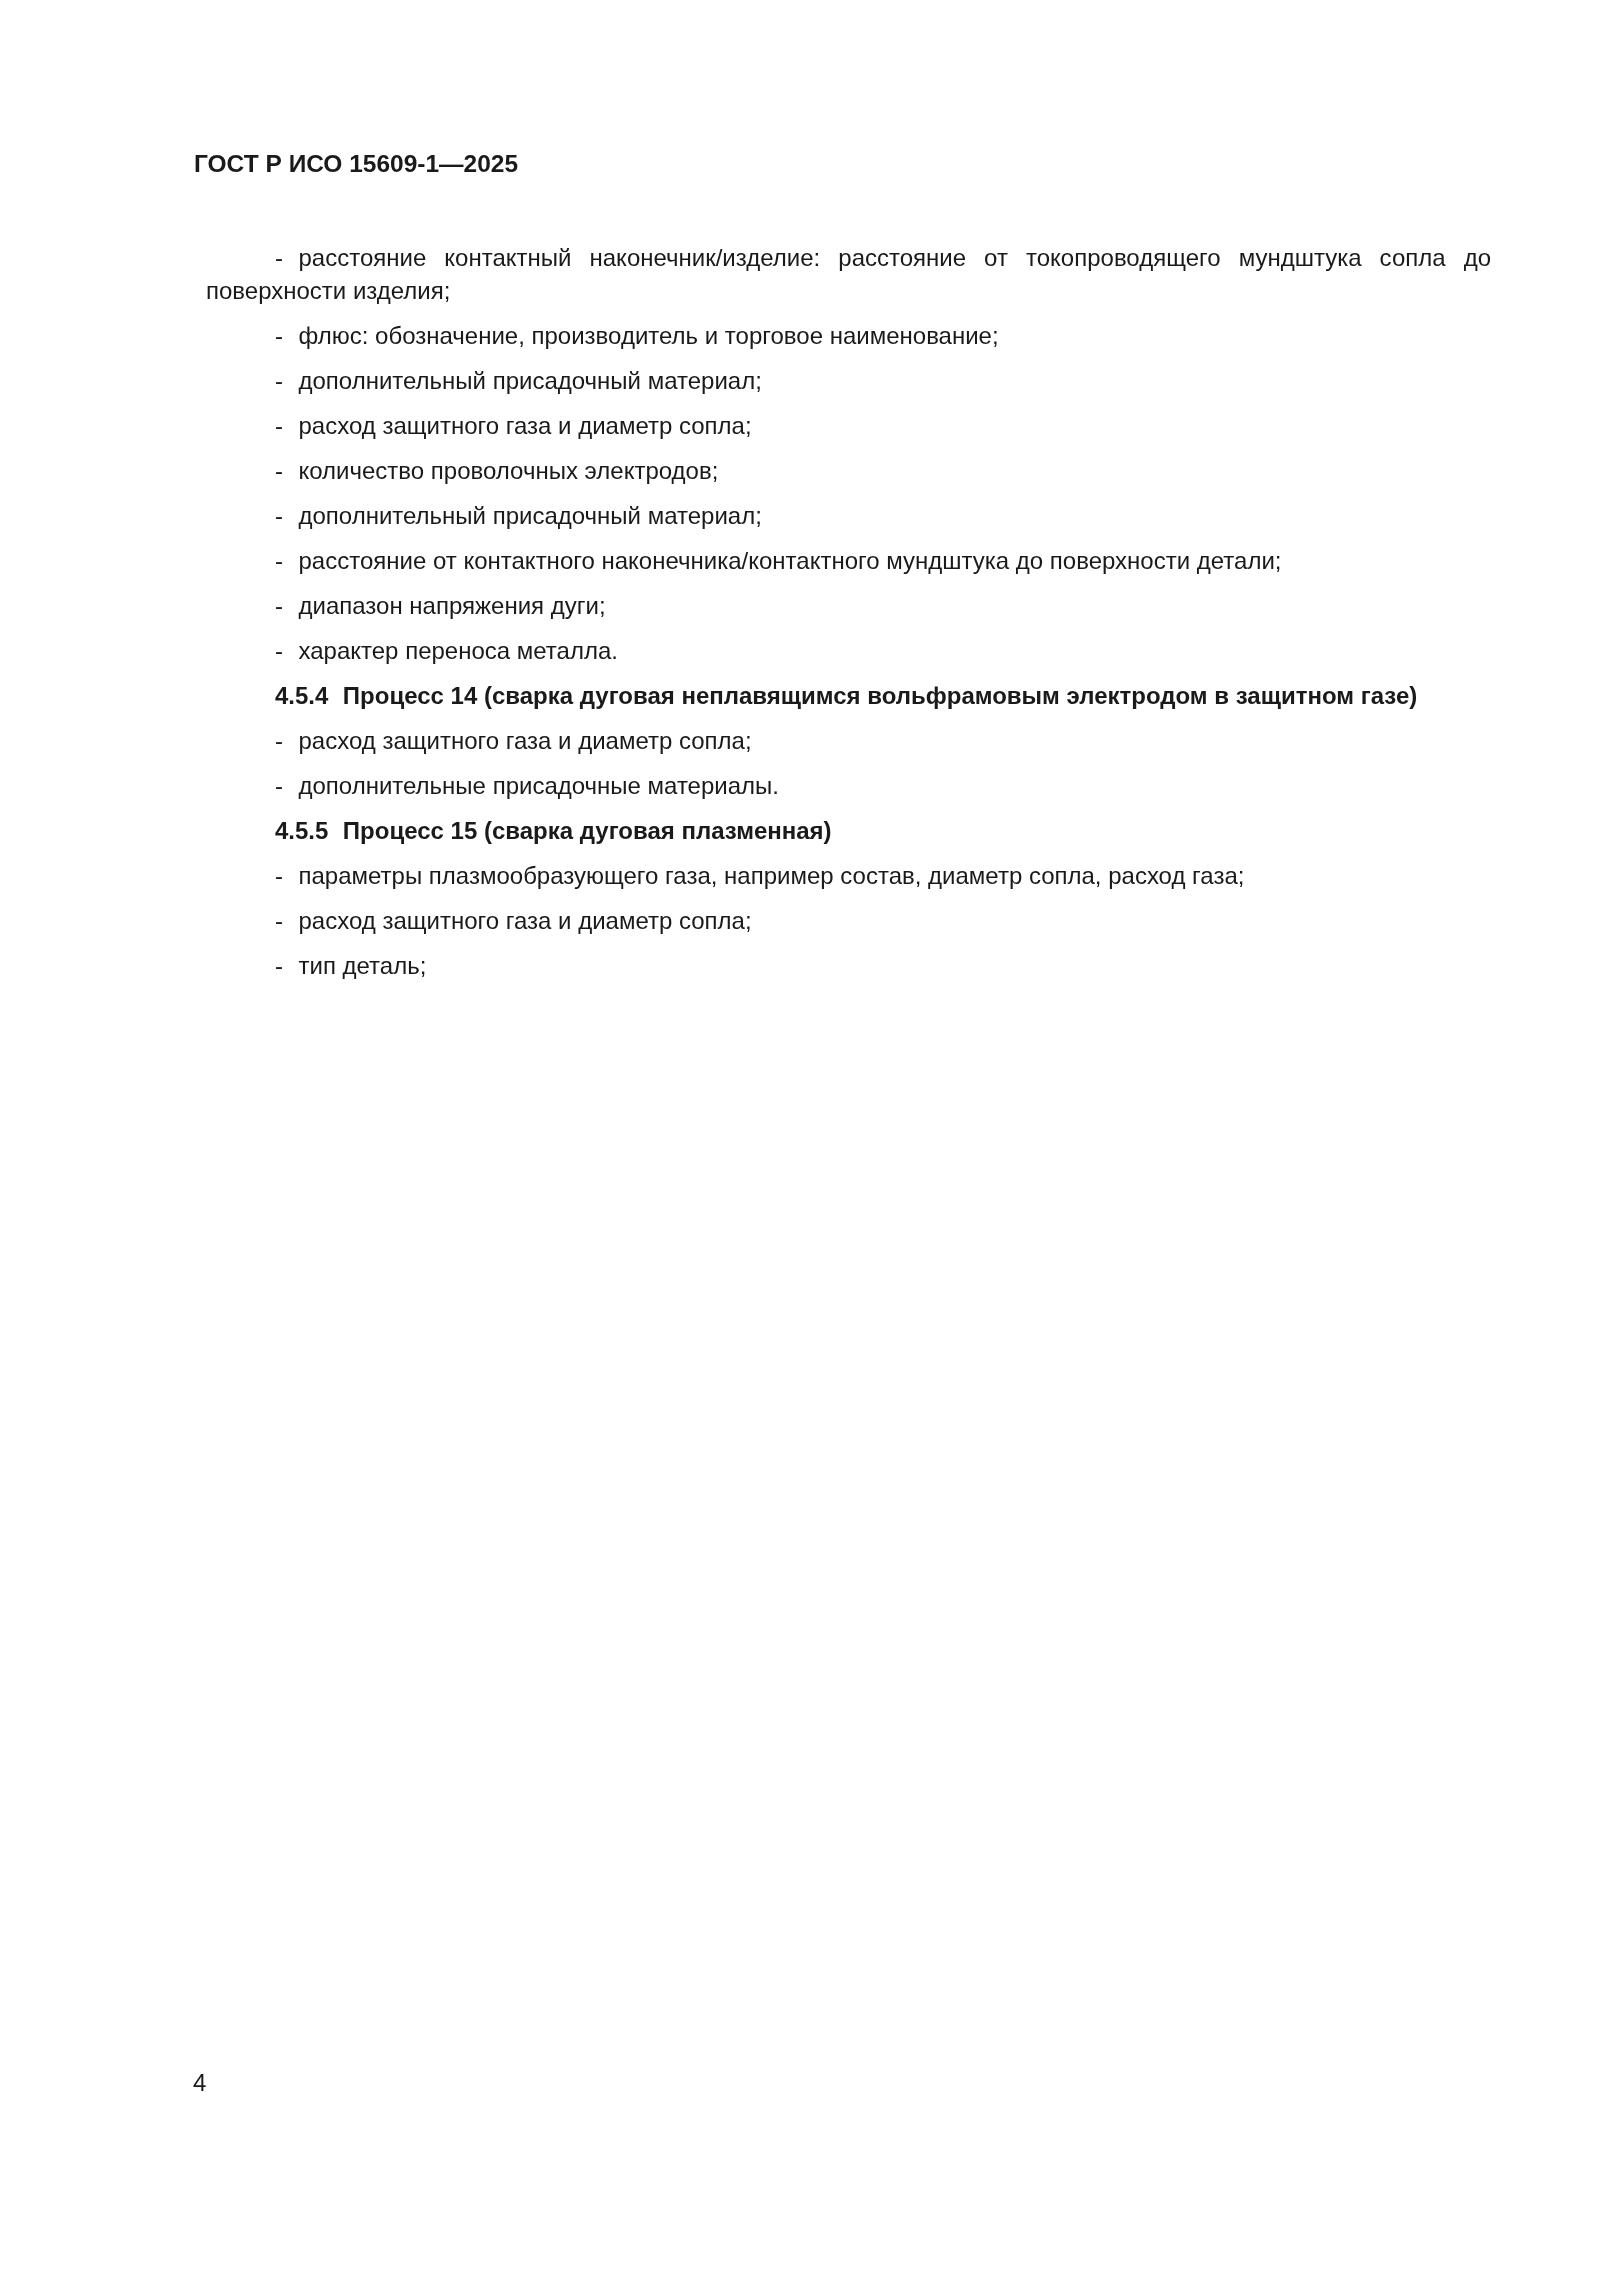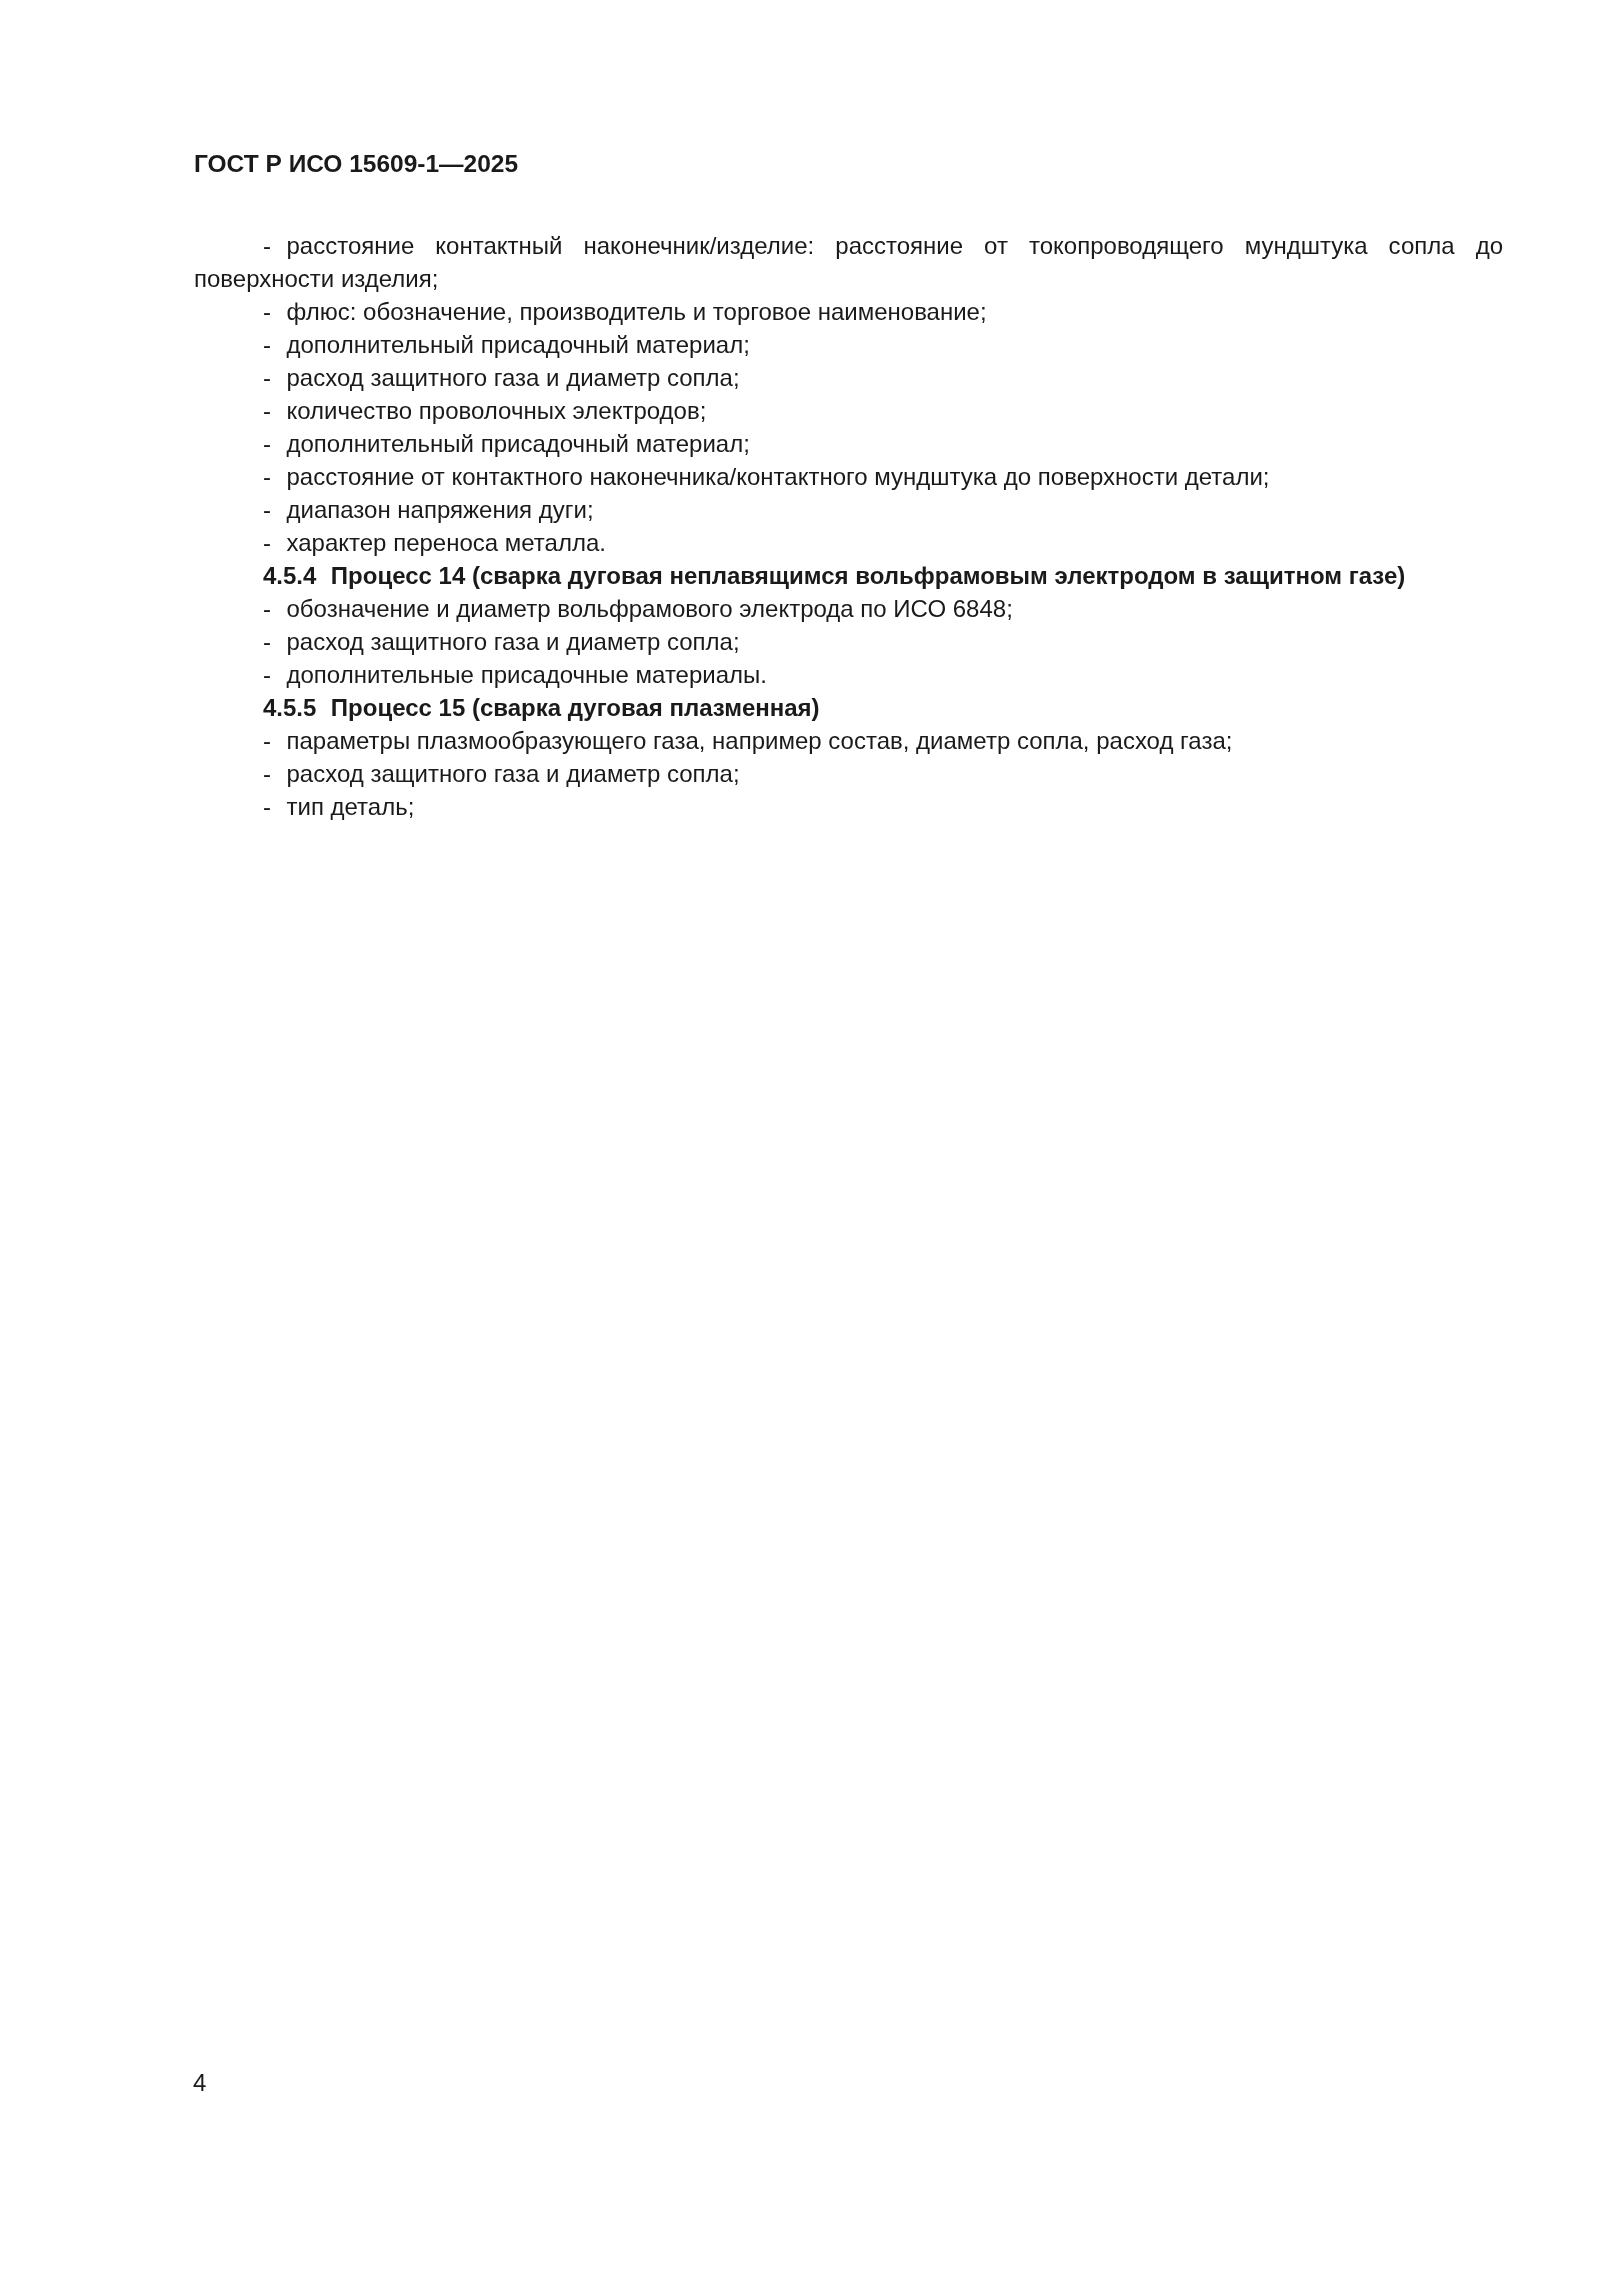--- a/index.html
+++ b/index.html
@@ -29,21 +29,21 @@
     .content {
       position: absolute;
       left: 194px;
       top: 229px;
       width: 1309px;
       font-size: 24px;
       line-height: 33px;
     }
     .line {
       display: block;
-      margin: 0;
+      margin: 12px;
       text-align: justify;
       text-align-last: left;
     }
     .item {
       padding-left: 69px;
       white-space: nowrap;
     }
     .item .dash {
       display: inline-block;
       width: 23.5px;
@@ -93,21 +93,20 @@
   <p class="line item"><span class="dash">-</span><span>дополнительный присадочный материал;</span></p>
 
   <p class="line item"><span class="dash">-</span><span>расход защитного газа и диаметр сопла;</span></p>
   <p class="line item"><span class="dash">-</span><span>количество проволочных электродов;</span></p>
   <p class="line item"><span class="dash">-</span><span>дополнительный присадочный материал;</span></p>
   <p class="line item"><span class="dash">-</span><span>расстояние от контактного наконечника/контактного мундштука до поверхности детали;</span></p>
   <p class="line item"><span class="dash">-</span><span>диапазон напряжения дуги;</span></p>
   <p class="line item"><span class="dash">-</span><span>характер переноса металла.</span></p>
 
   <p class="line heading-wrap"><span>4.5.4</span><span class="num-gap"> </span> <span>Процесс 14 (сварка дуговая неплавящимся вольфрамовым электродом в защитном газе)</span></p>
-  <p class="line item"><span class="dash">-</span><span>обозначение и диаметр вольфрамового электрода по ИСО 6848;</span></p>
   <p class="line item"><span class="dash">-</span><span>расход защитного газа и диаметр сопла;</span></p>
   <p class="line item"><span class="dash">-</span><span>дополнительные присадочные материалы.</span></p>
 
   <p class="line heading"><span>4.5.5</span><span class="num-gap"> </span> <span>Процесс 15 (сварка дуговая плазменная)</span></p>
   <p class="line item"><span class="dash">-</span><span>параметры плазмообразующего газа, например состав, диаметр сопла, расход газа;</span></p>
   <p class="line item"><span class="dash">-</span><span>расход защитного газа и диаметр сопла;</span></p>
   <p class="line item"><span class="dash">-</span><span>тип деталь;</span></p>
 
 </div>
 

